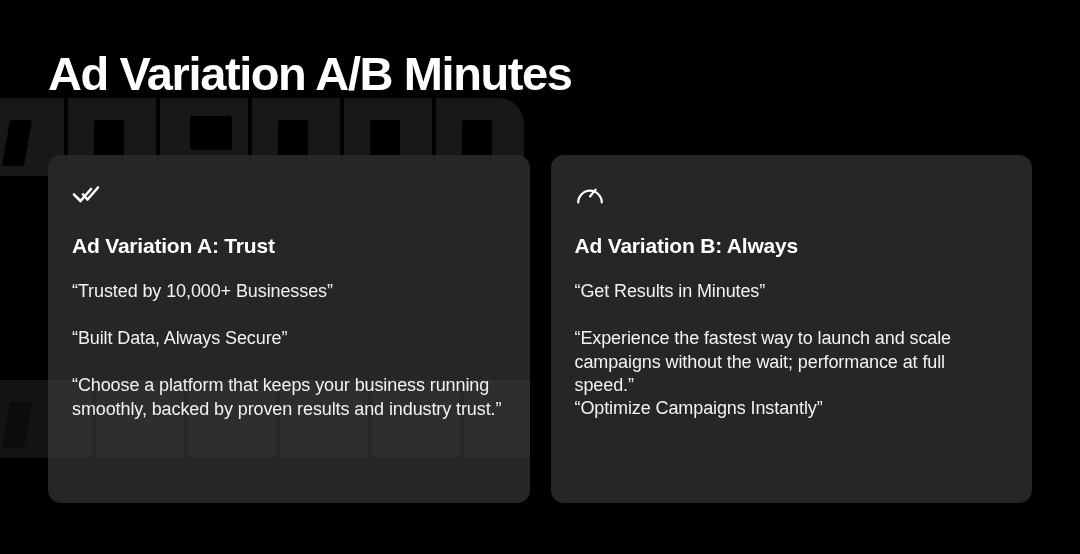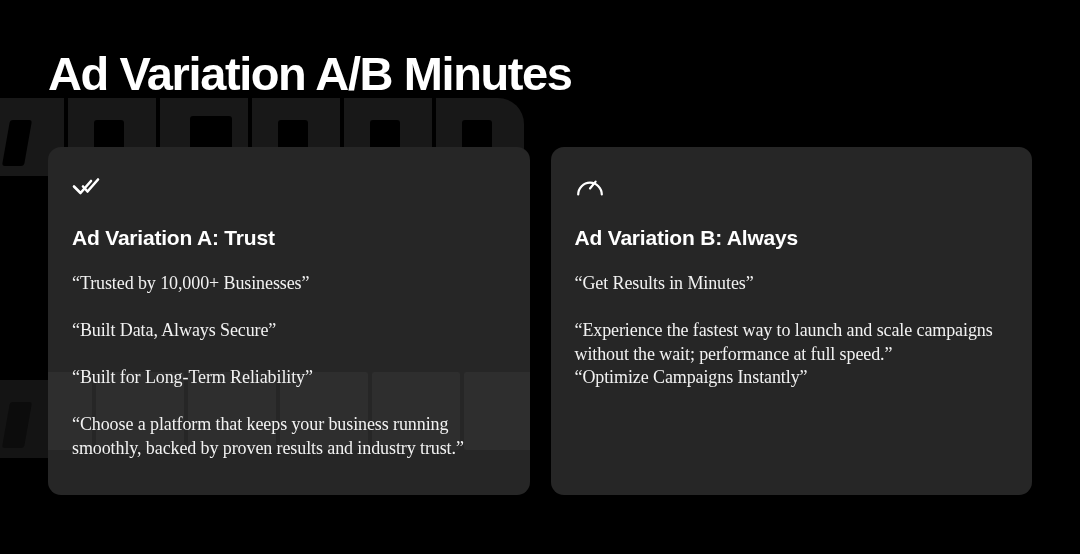--- a/index.html
+++ b/index.html
@@ -76,21 +76,21 @@
     color: #ffffff;
     line-height: 1.1;
     z-index: 3;
     white-space: nowrap;
   }
 
   
   #cards {
     position: absolute;
     left: 48px;
-    top: 147px;
+    top: 155px;
     width: 984px;
     height: 348px;
     display: flex;
     gap: 21px;
     z-index: 2;
   }
 
   .card {
     flex: 1 1 0;
     background: #262626;
@@ -138,21 +138,20 @@
     line-height: 1.2;
   }
 
   .card-line {
     font-size: 18px;
     font-weight: 400;
     color: #f2f2f2;
     line-height: 1.28;
     margin-bottom: 24px;
     letter-spacing: -0.1px;
-    font-family: Liberation Serif, serif;
   }
 
   .card-line.card-summary {
     margin-bottom: 0;
     line-height: 1.3;
   }
 </style>
 </head>
 <body>
 
@@ -191,21 +190,20 @@
     <div class="card-inner">
       <span class="card-icon">
         <svg width="30" height="26" viewBox="0 0 30 26" fill="none" stroke="#ffffff" stroke-width="2.6" stroke-linecap="round" stroke-linejoin="round">
           <path d="M2 13.5 L8.5 20 L19 8"></path>
           <path d="M11 13.5 L15.5 18.5 L26 6.5"></path>
         </svg>
       </span>
       <div class="card-title">Ad Variation A: Trust</div>
       <div class="card-line">“Trusted by 10,000+ Businesses”</div>
       <div class="card-line">“Built Data, Always Secure”</div>
-      <div class="card-line">“Built for Long-Term Reliability”</div>
       <div class="card-line card-summary">“Choose a platform that keeps your business running smoothly, backed by proven results and industry trust.”</div>
     </div>
   </div>
 
   <div class="card card-right">
 
     <div class="card-inner">
       <span class="card-icon">
         <svg width="30" height="26" viewBox="0 0 30 26" fill="none" stroke="#ffffff" stroke-width="2.2" stroke-linecap="round" stroke-linejoin="round">
           <path d="M3.2 21.5 A11.5 11.5 0 1 1 26.8 21.5"></path>

